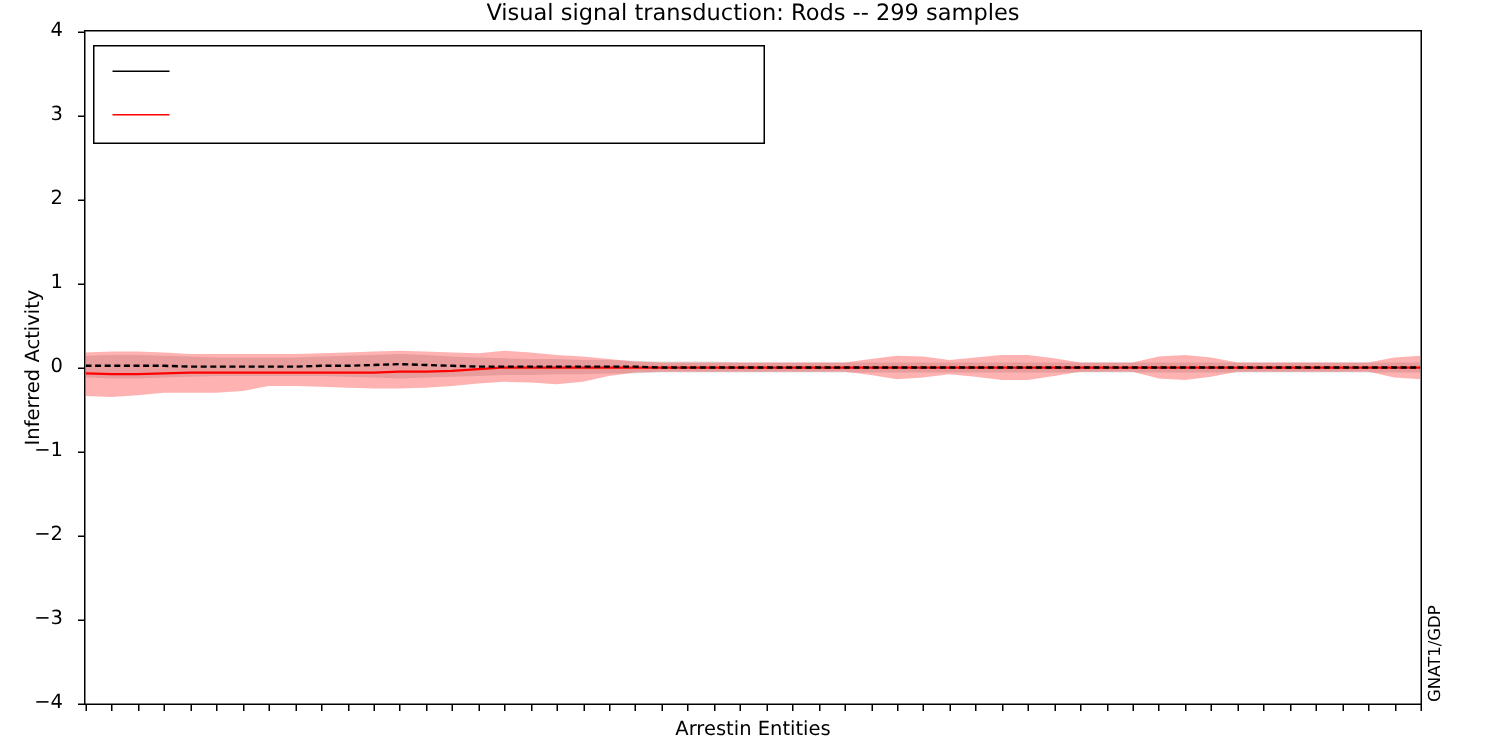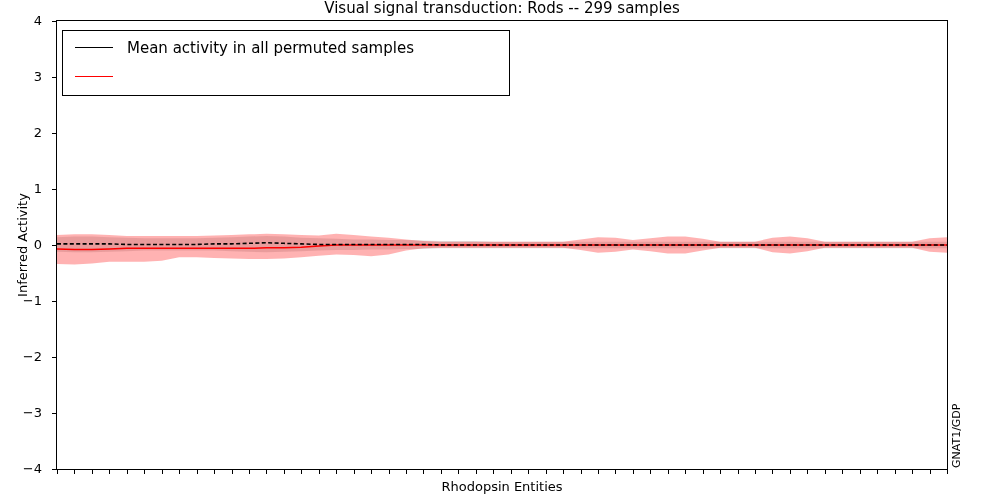--- a/index.html
+++ b/index.html
@@ -170,21 +170,21 @@
 </style>
 </head>
 <body>
 
 <div id="figure">
 
   <div id="chart-title">Visual signal transduction: Rods -- 299 samples</div>
 
   <div id="y-axis-label">Inferred Activity</div>
 
-  <div id="x-axis-label">Rhodopsin Entities</div>
+  <div id="x-axis-label">Arrestin Entities</div>
 
   <div id="y-axis-ticks">
       <div class="ytick-label" style="top: 469px;">−4</div>
       <div class="ytick-mark" style="top: 469px;"></div>
       <div class="ytick-mark-in" style="top: 469px;"></div>
       <div class="ytick-label" style="top: 413px;">−3</div>
       <div class="ytick-mark" style="top: 413px;"></div>
       <div class="ytick-mark-in" style="top: 413px;"></div>
       <div class="ytick-label" style="top: 357px;">−2</div>
       <div class="ytick-mark" style="top: 357px;"></div>
@@ -380,20 +380,19 @@
       </g>
       <g>
         <path id="line-permuted-path" fill="none" stroke="#000000" stroke-width="1.6" stroke-dasharray="4 2.4" d="M0.00 222.88 L17.45 222.88 L34.90 222.88 L52.35 222.88 L69.80 223.44 L87.25 223.44 L104.71 223.44 L122.16 223.44 L139.61 223.44 L157.06 222.88 L174.51 222.88 L191.96 222.32 L209.41 221.76 L226.86 222.32 L244.31 222.88 L261.76 223.44 L279.22 223.44 L296.67 223.44 L314.12 223.44 L331.57 223.44 L349.02 223.44 L366.47 223.44 L383.92 224.00 L401.37 224.00 L418.82 224.00 L436.27 224.00 L453.73 224.00 L471.18 224.00 L488.63 224.00 L506.08 224.00 L523.53 224.00 L540.98 224.00 L558.43 224.00 L575.88 224.00 L593.33 224.00 L610.78 224.00 L628.24 224.00 L645.69 224.00 L663.14 224.00 L680.59 224.00 L698.04 224.00 L715.49 224.00 L732.94 224.00 L750.39 224.00 L767.84 224.00 L785.29 224.00 L802.75 224.00 L820.20 224.00 L837.65 224.00 L855.10 224.00 L872.55 224.00 L890.00 224.00 "></path>
       </g>
     </svg>
   </div>
 
   <div id="legend-box">
     <div class="legend-entry e0">
       <span class="legend-swatch" id="legend-swatch-0" style="border-top-color: rgb(0, 0, 0);"></span>
-      <span class="legend-text">Mean activity in all permuted samples</span>
     </div>
     <div class="legend-entry e1">
       <span class="legend-swatch" id="legend-swatch-1" style="border-top-color: rgb(255, 0, 0);"></span>
     </div>
   </div>
 
 </div>
 
 </body></html>

